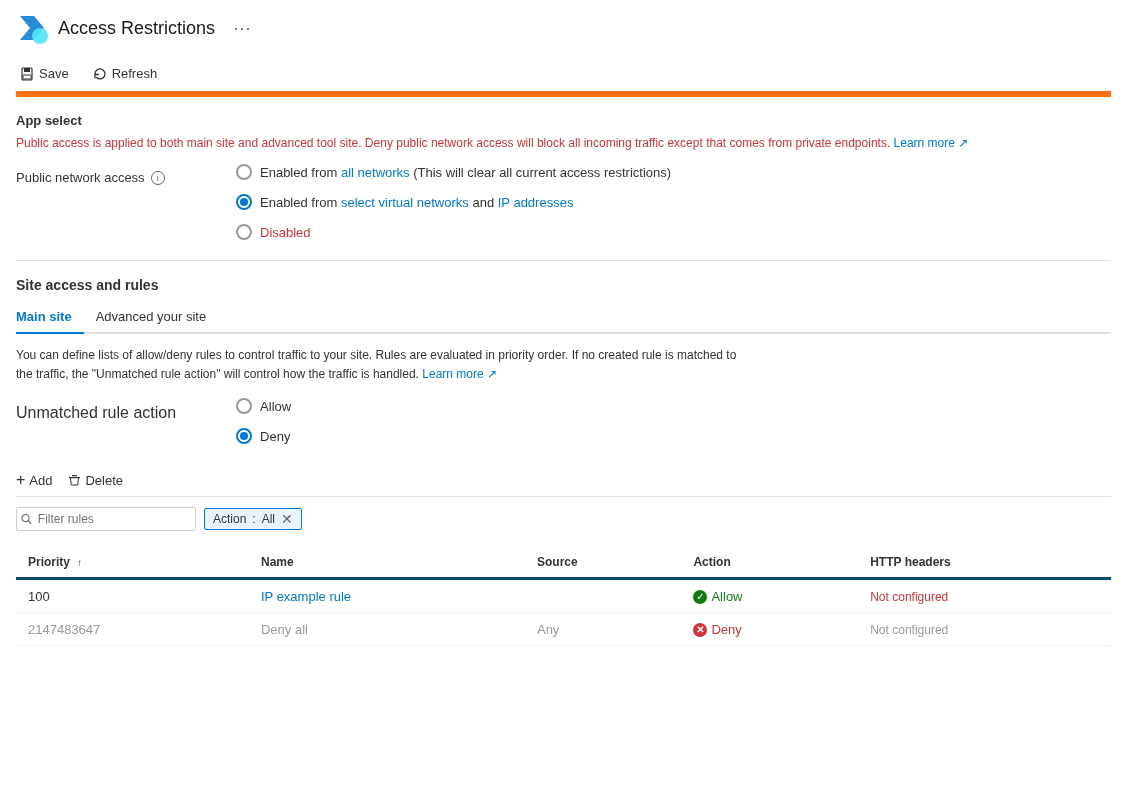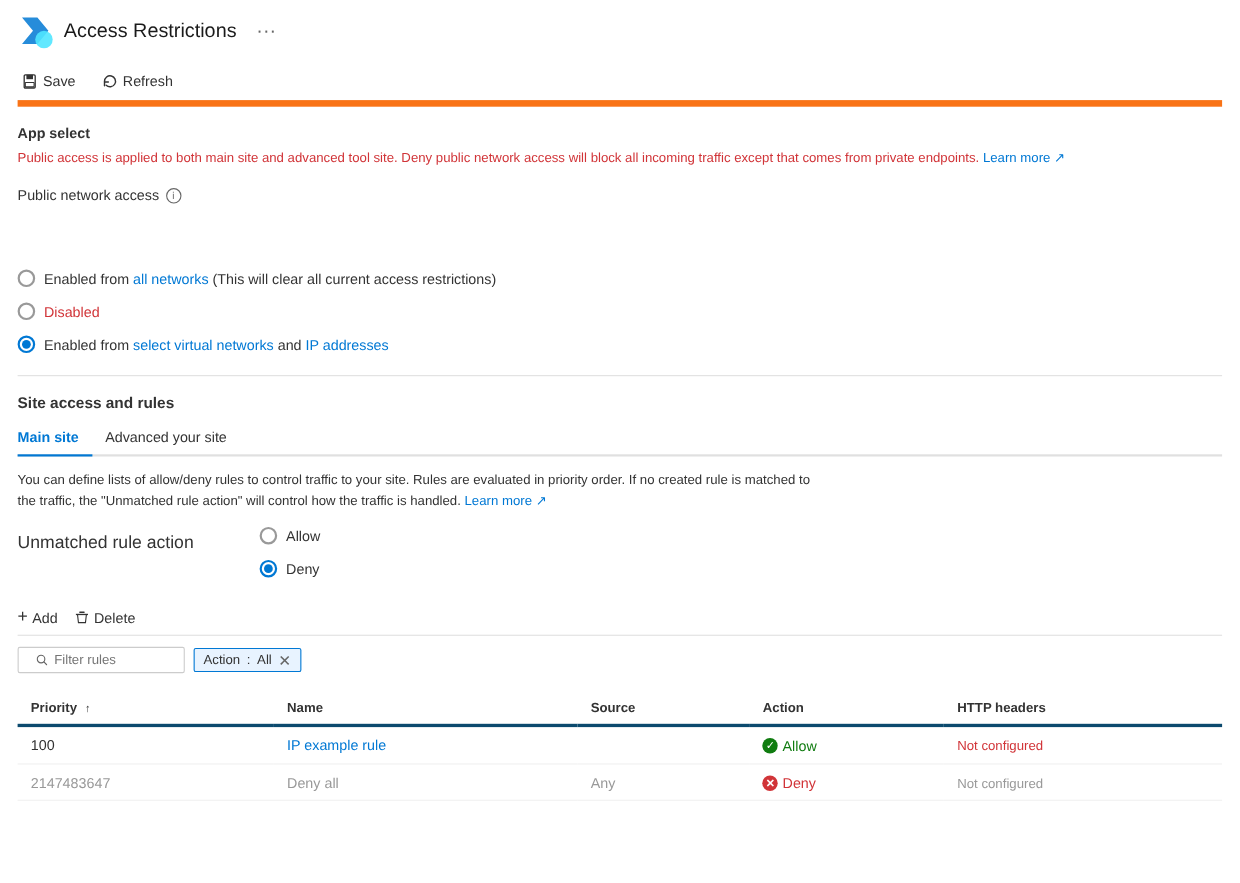--- a/index.html
+++ b/index.html
@@ -16,21 +16,21 @@
     
     .toolbar { display: flex; align-items: flex-end; gap: 16px; padding: 8px 0; border-bottom: 6px solid #f97316; margin-bottom: 16px; }
     .toolbar-btn { display: flex; align-items: center; gap: 5px; background: none; border: none; cursor: pointer; font-size: 13px; color: #333; padding: 2px 4px; }
 
     
     .section-title { font-size: 13px; font-weight: 600; color: #333; margin-bottom: 6px; }
     .info-text { font-size: 12px; color: #d13438; margin-bottom: 12px; line-height: 1.5; }
     .info-link { color: #0078d4; text-decoration: none; }
 
     
-    .pna-section { display: flex; align-items: flex-start; gap: 60px; margin-bottom: 20px; flex-direction: column; }
+    .pna-section { display: flex; align-items: flex-start; gap: 60px; margin-bottom: 20px; }
     .pna-label { display: flex; align-items: center; gap: 6px; font-size: 13px; color: #333; min-width: 160px; margin-top: 6px; }
     .pna-options { display: flex; flex-direction: column; gap: 14px; }
     .radio-option { display: flex; align-items: center; gap: 8px; font-size: 13px; cursor: pointer; }
     .radio-circle { width: 16px; height: 16px; border-radius: 50%; border: 2px solid #999; display: inline-flex; align-items: center; justify-content: center; flex-shrink: 0; background: #fff; }
     .radio-circle.selected { border-color: #0078d4; }
     .radio-circle.selected::after { content: ''; width: 8px; height: 8px; border-radius: 50%; background: #0078d4; }
     .option-text-blue { color: #0078d4; }
     .option-disabled { color: #d13438; }
 
     
@@ -51,21 +51,21 @@
     
     .rule-section { display: flex; align-items: flex-start; gap: 60px; margin-bottom: 20px; }
     .rule-label { font-size: 16px; color: #333; min-width: 160px; margin-top: 6px; }
 
     
     .action-bar { display: flex; align-items: center; gap: 16px; padding: 8px 0; border-bottom: 1px solid #e0e0e0; margin-bottom: 10px; }
     .action-btn { display: flex; align-items: center; gap: 4px; background: none; border: none; cursor: pointer; font-size: 13px; color: #333; }
 
     
     .filter-bar { display: flex; align-items: center; gap: 8px; margin-bottom: 16px; }
-    .filter-input { display: flex; align-items: center; gap: 6px; border: 1px solid #ccc; border-radius: 2px; padding: 4px 16px; width: 152px; }
+    .filter-input { display: flex; align-items: center; gap: 6px; border: 1px solid #ccc; border-radius: 2px; padding: 4px 4px; width: 180px; }
     .filter-input input { border: none; outline: none; font-size: 12px; width: 100%; }
     .filter-tag { display: flex; align-items: center; gap: 6px; background: #e8f3ff; border: 1px solid #0078d4; border-radius: 2px; padding: 3px 8px; font-size: 12px; color: #333; }
     .filter-tag-close { cursor: pointer; color: #666; font-size: 14px; line-height: 1; }
 
     
     .table { width: 100%; border-collapse: collapse; }
     .table th { text-align: left; font-size: 12px; font-weight: 600; color: #333; padding: 8px 12px; border-bottom: 3px solid #0c4a6e; }
     .table td { padding: 8px 12px; font-size: 13px; border-bottom: 1px solid #f0f0f0; vertical-align: middle; }
     .table tr.dimmed td { color: #999; }
     .sort-arrow { font-size: 10px; margin-left: 4px; }
@@ -133,29 +133,29 @@
     <div class="pna-options">
 
       <label class="radio-option">
         <span class="radio-circle"></span>
         <span>
           <span>Enabled from </span><span class="option-text-blue">all networks</span><span> (This will clear all current access restrictions)</span>
         </span>
       </label>
 
       <label class="radio-option">
-        <span class="radio-circle"></span>
-        <span class="option-disabled">Disabled</span>
-      </label>
-
-      <label class="radio-option">
         <span class="radio-circle selected"></span>
         <span>
           <span>Enabled from </span><span class="option-text-blue">select virtual networks</span><span> and </span><span class="option-text-blue">IP addresses</span>
         </span>
+      </label>
+
+      <label class="radio-option">
+        <span class="radio-circle"></span>
+        <span class="option-disabled">Disabled</span>
       </label>
     </div>
   </div>
 
   <hr class="divider">
 
   <div>
     <div class="site-section-title">Site access and rules</div>
 
     <div class="tabs">

